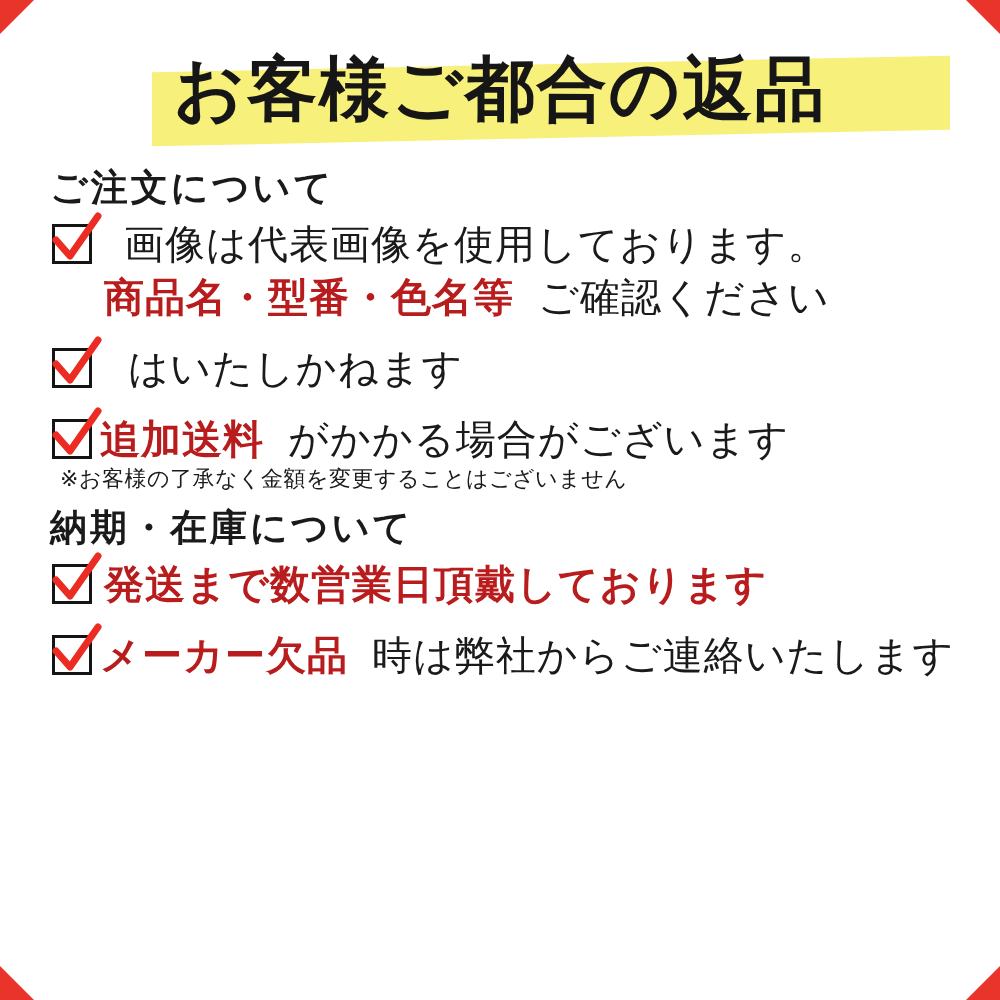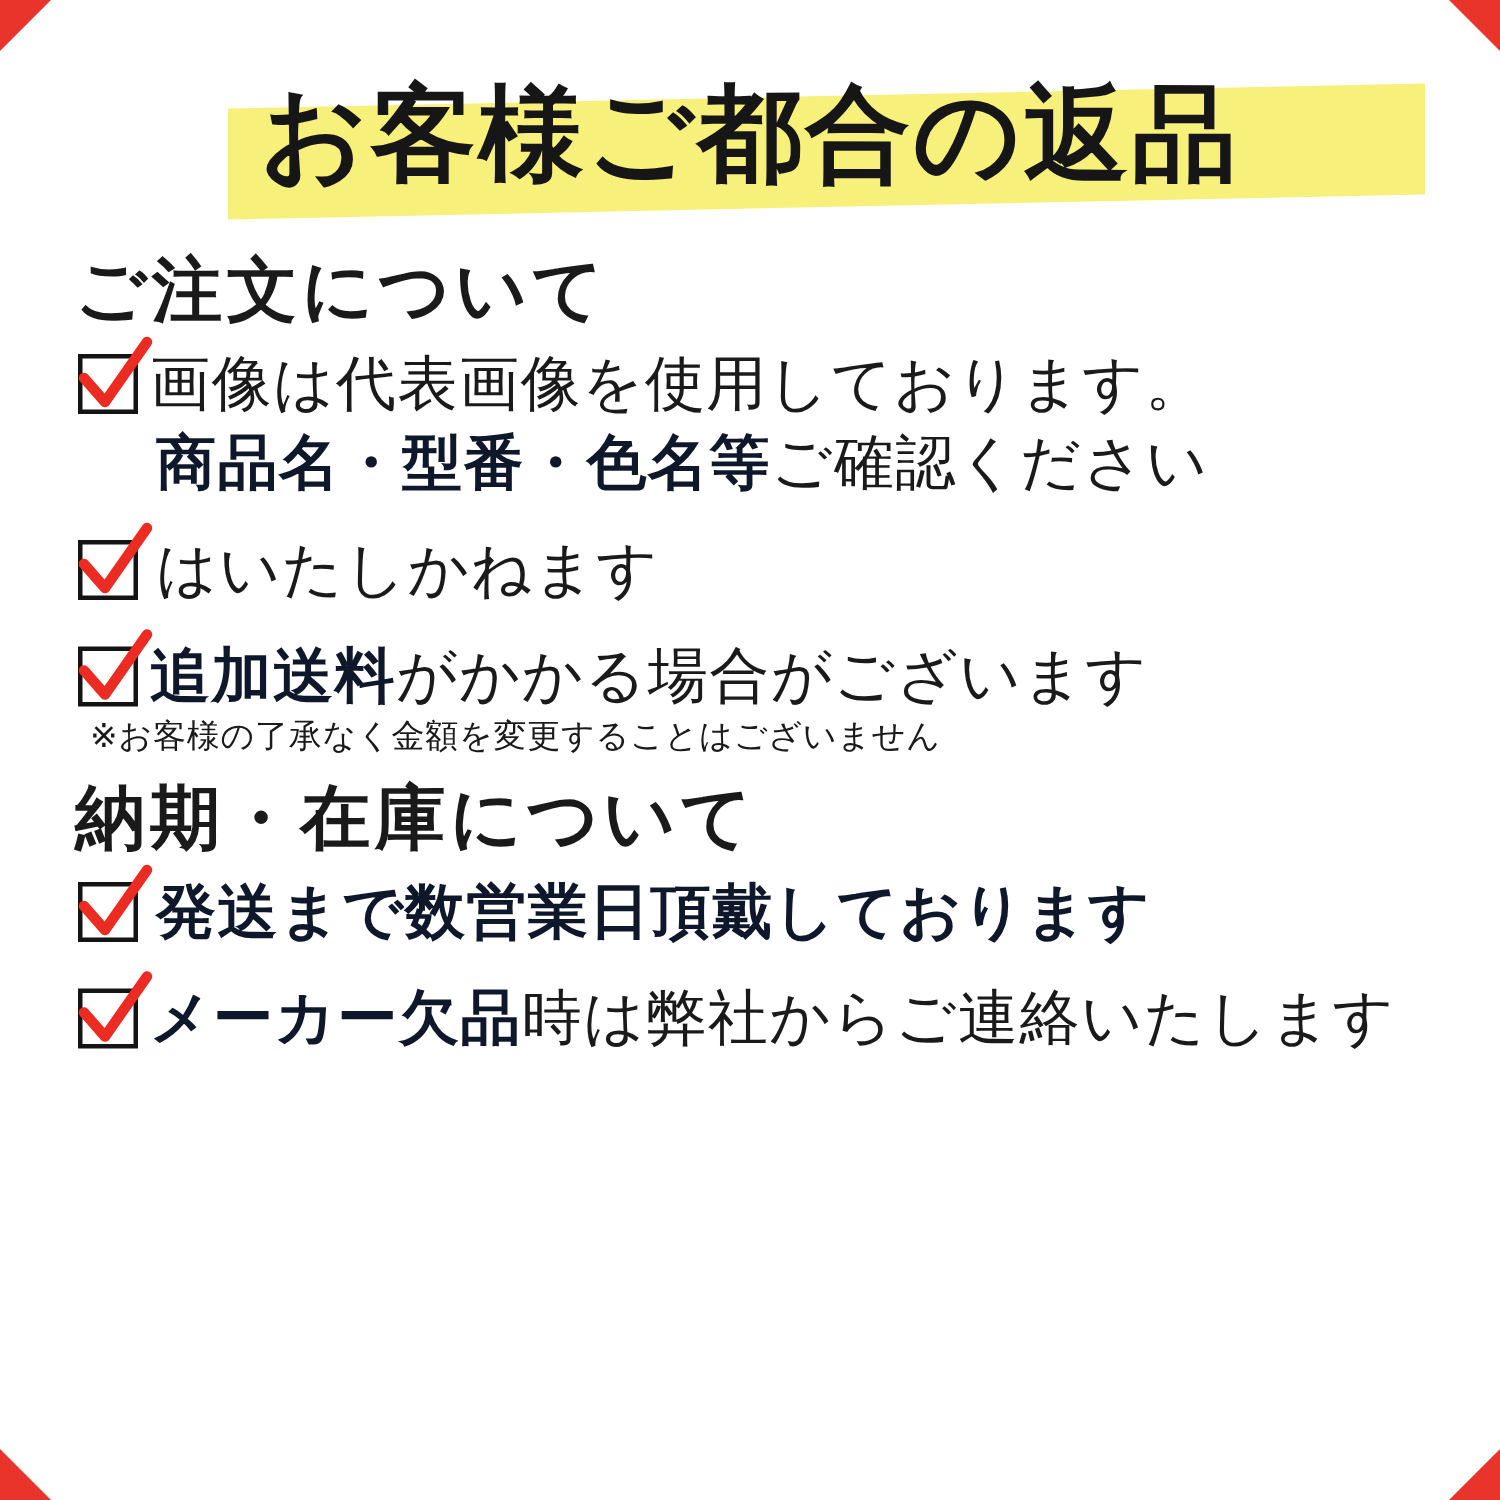--- a/index.html
+++ b/index.html
@@ -73,21 +73,21 @@
     text-align: center;
     font-size: 70px;
     font-weight: 700;
     letter-spacing: 2px;
     color: #161616;
     line-height: 1.0;
     white-space: nowrap;
   }
 
   .section-heading {
-    font-size: 47px;
+    font-size: 37px;
     font-weight: 700;
     color: #1a1a1a;
     letter-spacing: 3px;
     margin: 6px 0 8px 6px;
     line-height: 1.2;
   }
   .section-heading.second {
   }
 
   .item {
@@ -129,25 +129,26 @@
     font-size: 40px;
     line-height: 1.32;
     letter-spacing: 1px;
     color: #1a1a1a;
     white-space: nowrap;
   }
   .line.indent {
     padding-left: 4px;
   }
   .red {
-    color: #0f172a;
+    color: #b91c1c;
     font-weight: 700;
   }
   .blk {
     color: #1a1a1a;
+    margin-left: 24px;
   }
   .note {
     font-size: 22px;
     letter-spacing: 0.5px;
     color: #1a1a1a;
     margin: -2px 0 0 -40px;
     white-space: nowrap;
   }
 </style>
 </head>

